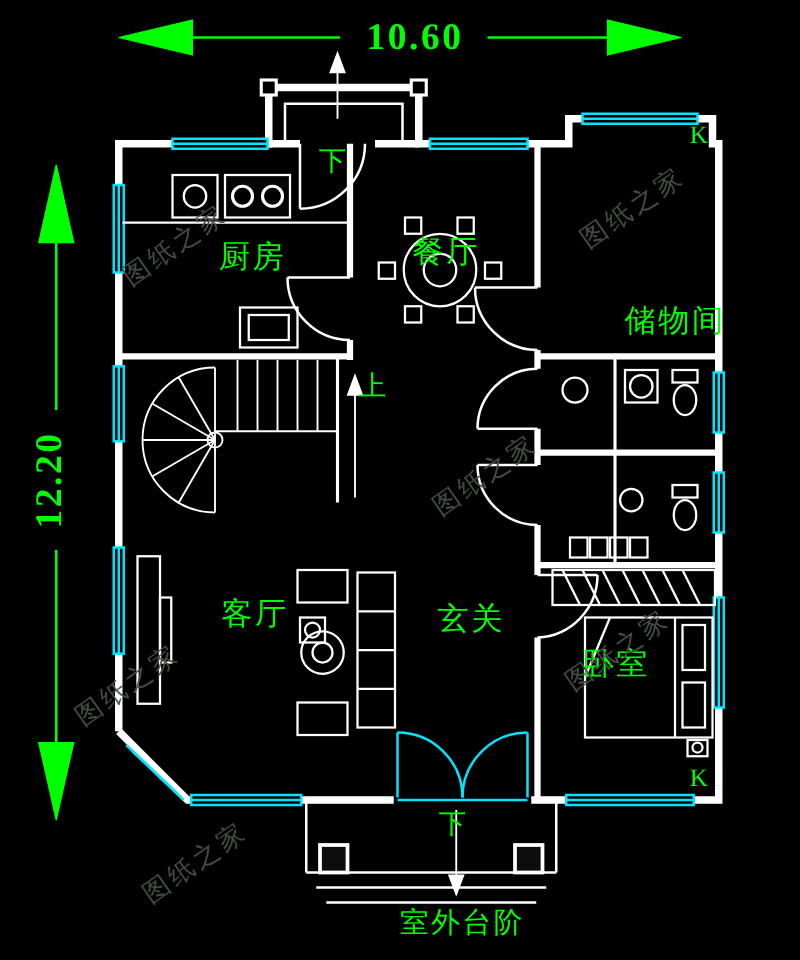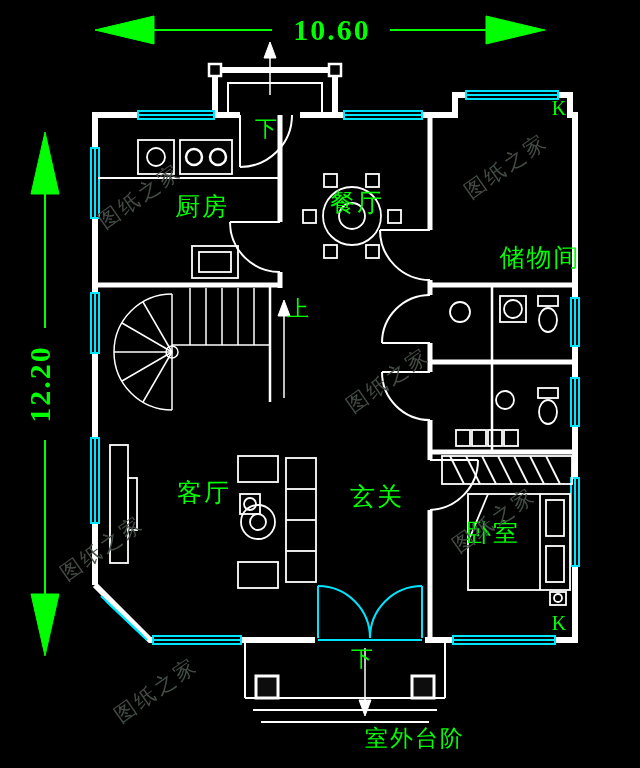--- a/index.html
+++ b/index.html
@@ -229,21 +229,21 @@
   <div class="label room" style="left:540px; top:211px;margin-top:46px;">储物间</div>
   <div class="label room" style="left:204px; top:492px;">客厅</div>
   <div class="label room" style="left:377px; top:496px;">玄关</div>
   <div class="label room" style="left:493px; top:532px;">卧室</div>
 
   <div class="label small" style="left:298px; top:309px;">上</div>
   <div class="label small" style="left:266px; top:129px;">下</div>
   <div class="label small" style="left:362px; top:659px;">下</div>
   <div class="label k" style="left:559px; top:108px;">K</div>
   <div class="label k" style="left:559px; top:623px;">K</div>
-  <div class="label steps" style="left:370px; top:738px;margin-left:45px;">室外台阶</div>
+  <div class="label steps" style="left:370px; top:738px;">室外台阶</div>
 
   <div class="wm" style="left:140px; top:196px;">图纸之家</div>
   <div class="wm" style="left:506px; top:166px;">图纸之家</div>
   <div class="wm" style="left:388px; top:380px;">图纸之家</div>
   <div class="wm" style="left:102px; top:548px;">图纸之家</div>
   <div class="wm" style="left:494px; top:520px;">图纸之家</div>
   <div class="wm" style="left:156px; top:690px;">图纸之家</div>
 
 </div>
 

